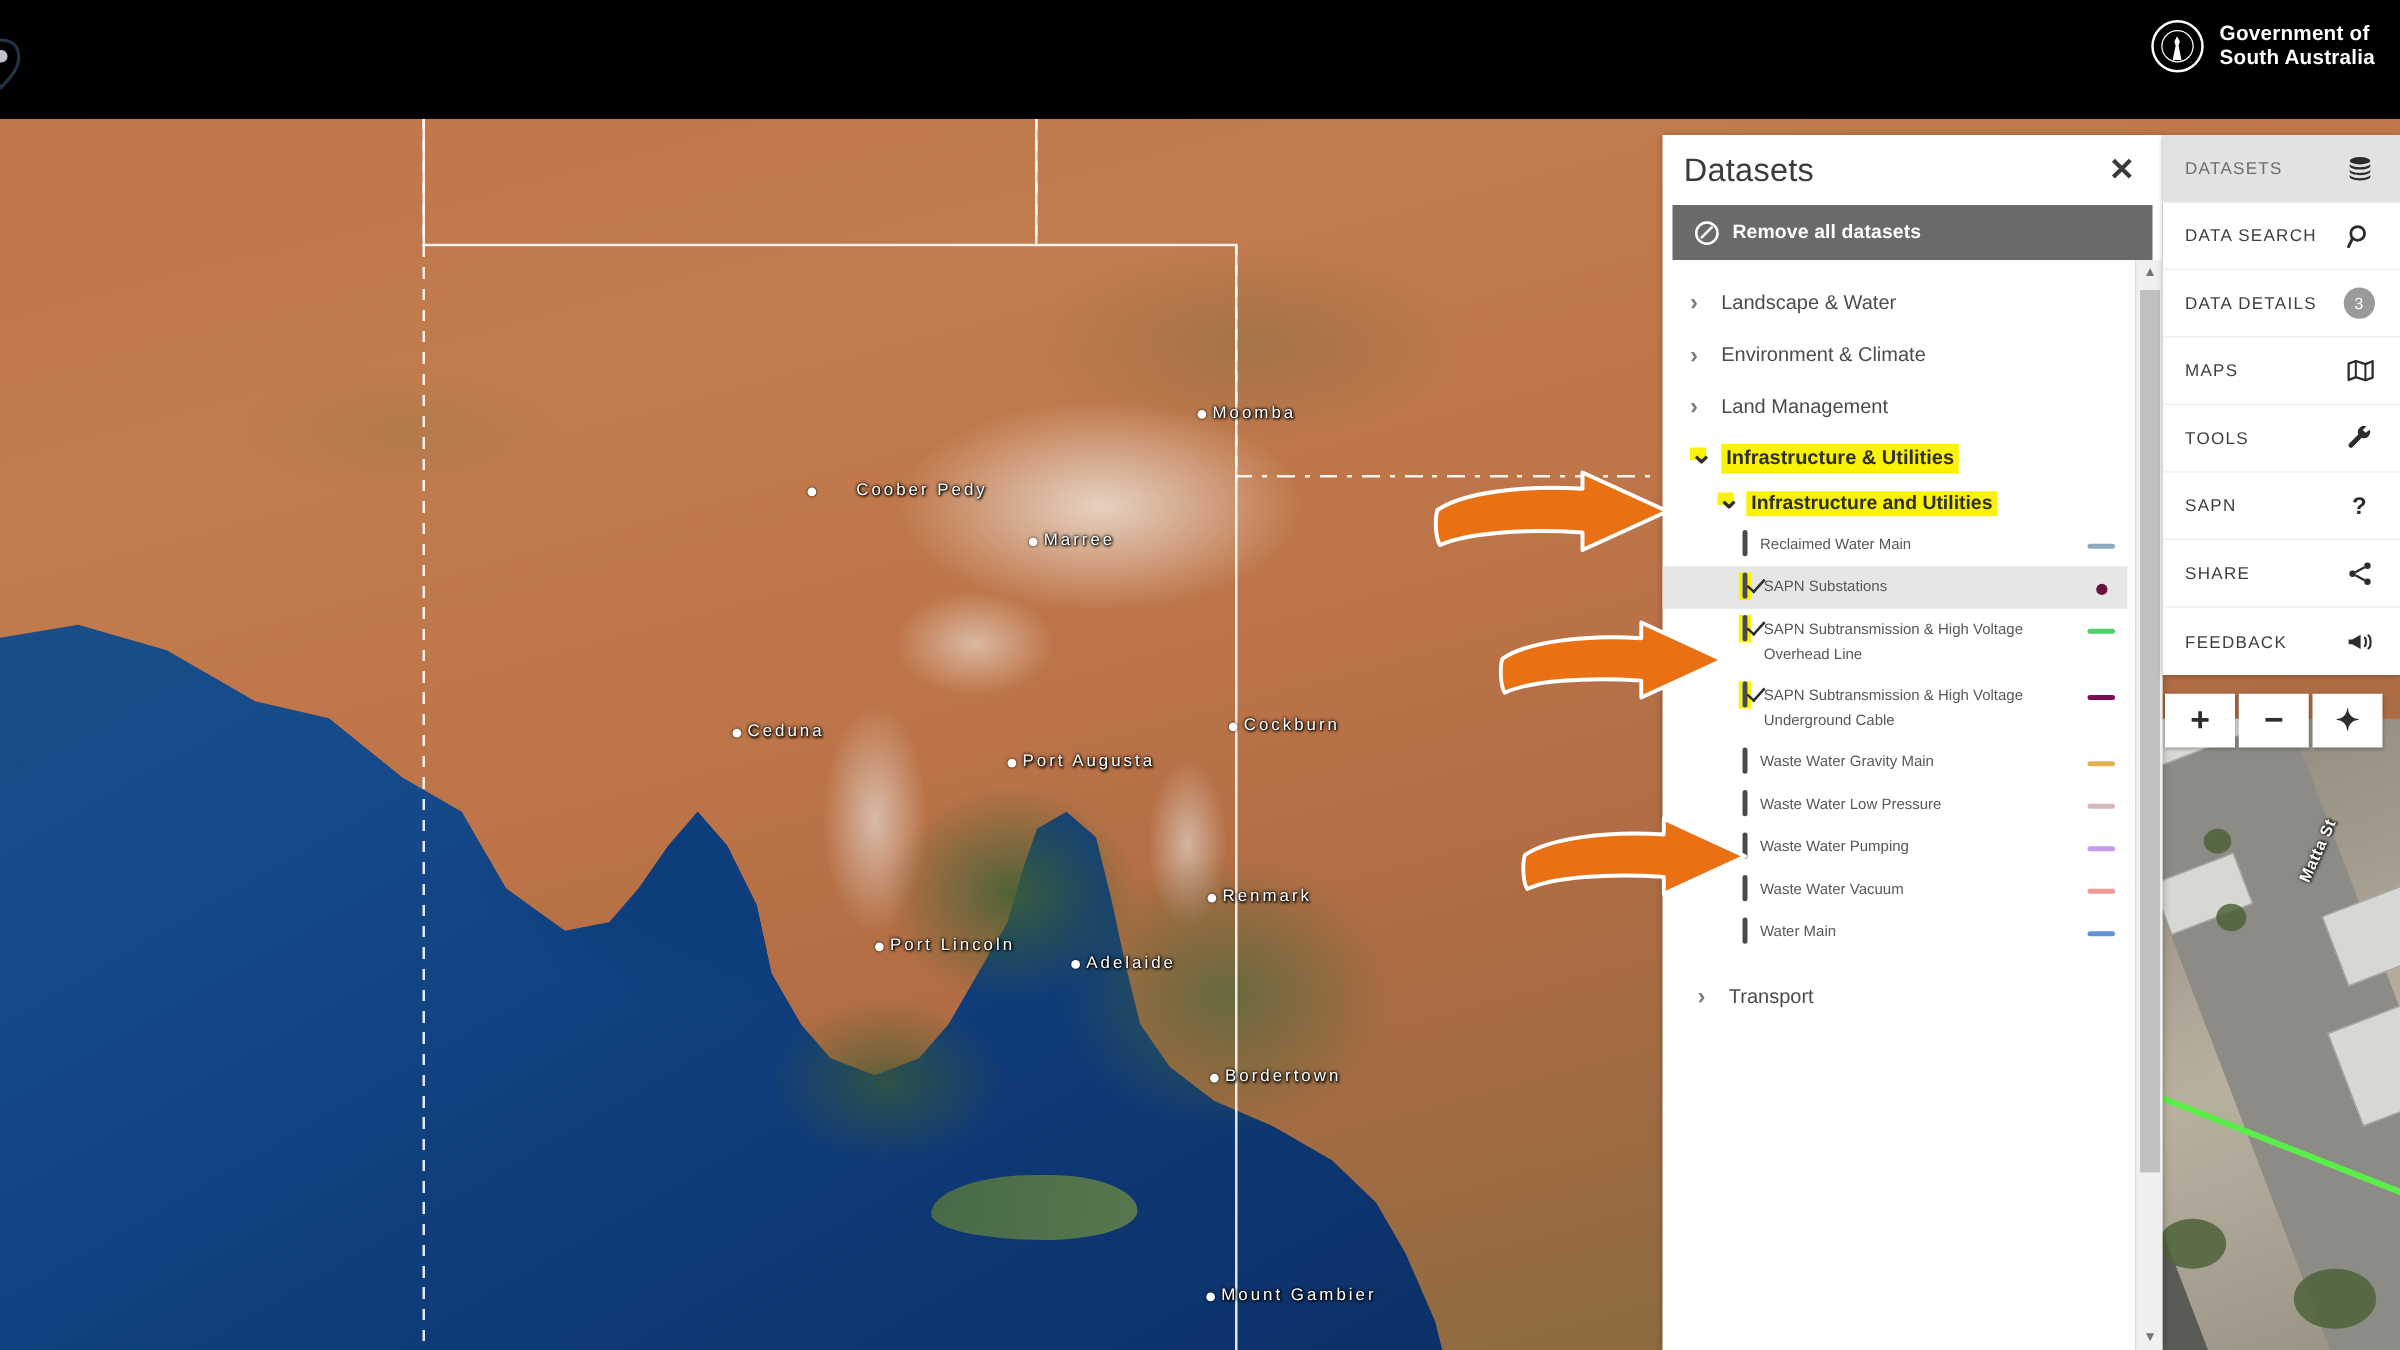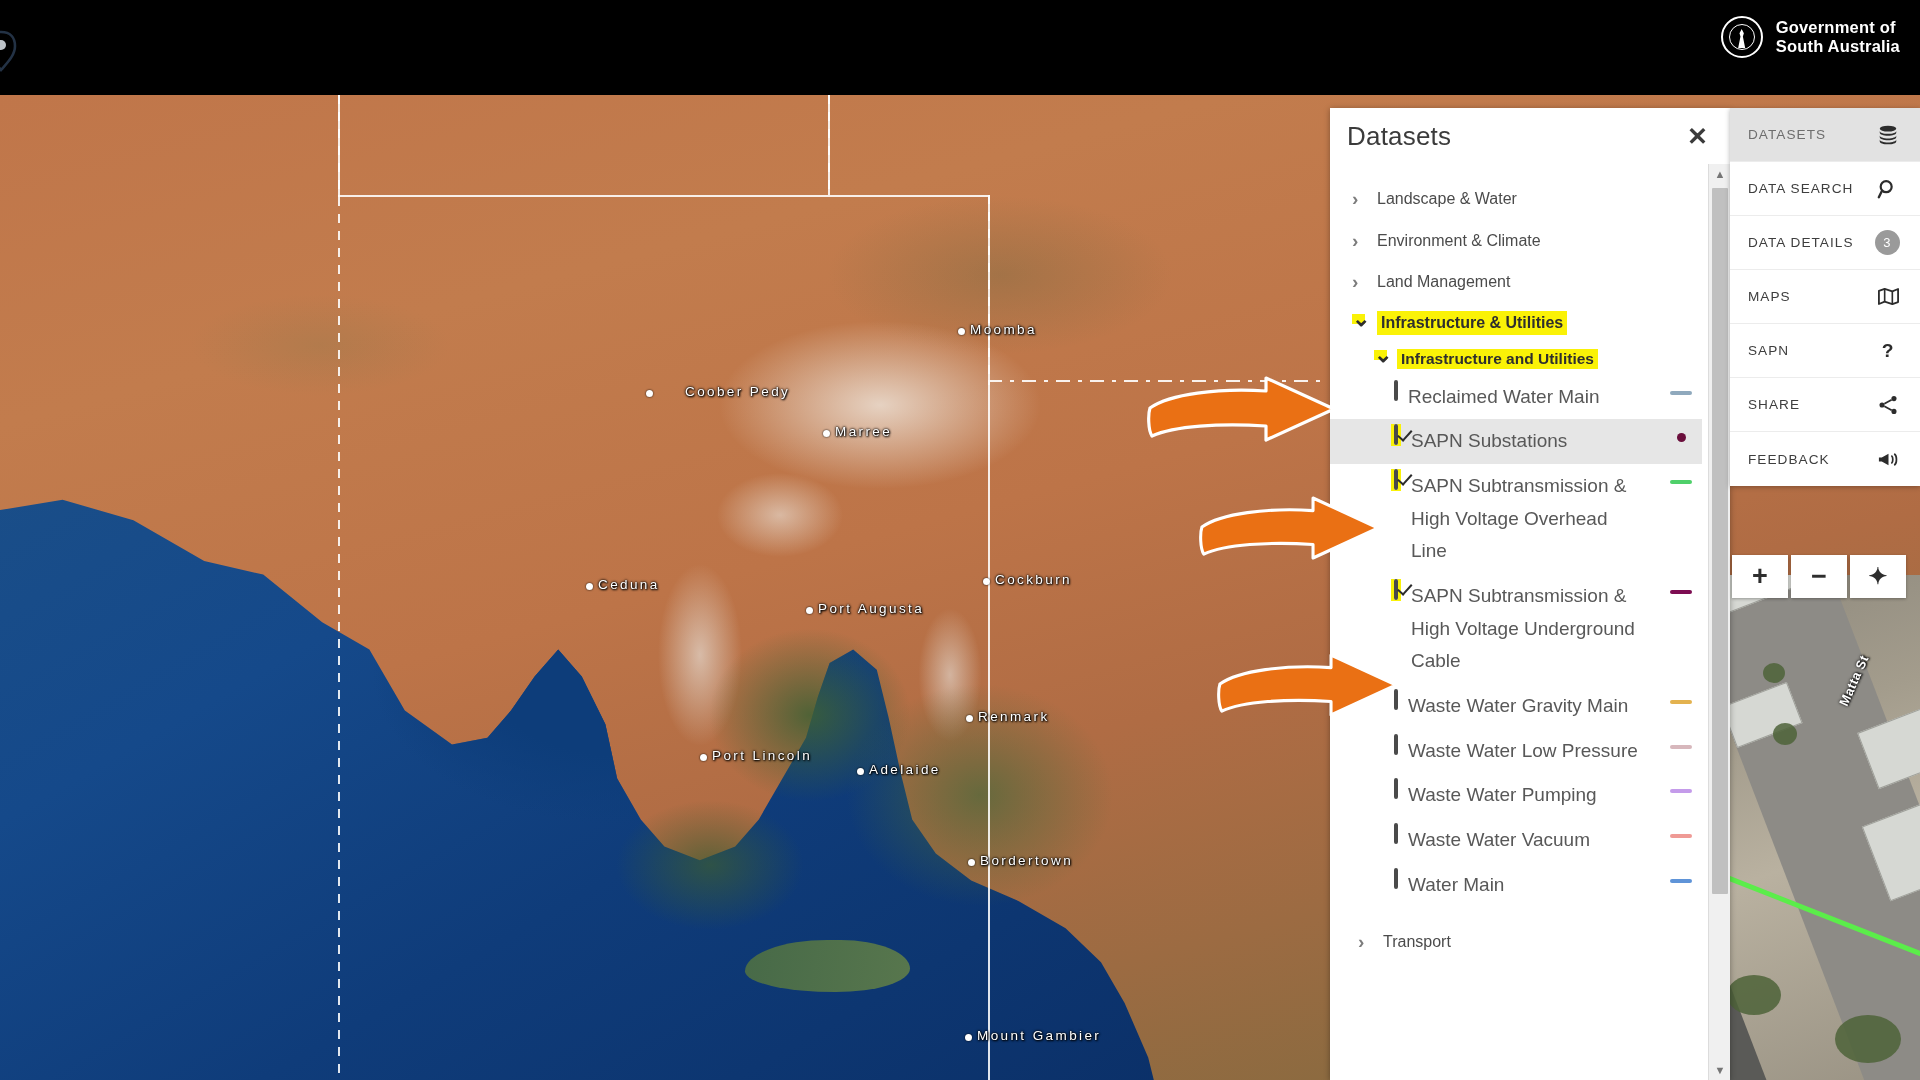--- a/index.html
+++ b/index.html
@@ -198,21 +198,21 @@
     flex: 0 0 auto; margin-top: 1px; background: #fff; position: relative;
   }
   .cb-wrap { flex: 0 0 auto; margin-top: 1px; }
   .cb-wrap.hl { background: #faf207; padding: 2px 3px; margin-left: -3px; margin-top: -1px; }
   .cb.checked::after {
     content: ""; position: absolute; left: 4.5px; top: 0.5px;
     width: 6px; height: 11.5px; border: solid #2c2c2c;
     border-width: 0 2.6px 2.6px 0; transform: rotate(42deg);
   }
   .ds-item-label {
-    flex: 1 1 auto; font-size: 19px; color: #585858; line-height: 1.72;
+    flex: 1 1 auto; font-size: 12px; color: #585858; line-height: 1.72;
     padding-right: 6px;
   }
   .swatch-line { width: 22px; height: 4px; border-radius: 2px; flex: 0 0 auto; margin-top: 10px; }
   .swatch-dot  { width: 9px; height: 9px; border-radius: 50%; flex: 0 0 auto; margin-top: 8px; margin-right: 6px; }
   .swatch-cell { width: 28px; display:flex; justify-content:flex-end; flex: 0 0 auto; }
 
   
   .ds-sb {
     position: absolute; right: 0; top: 0; width: 22px; height: 100%;
     background: #f0f0f0; border-left: 1px solid #dcdcdc;
@@ -323,20 +323,24 @@
       <div class="street-label" style="left:112px; top:98px;">Matta St</div>
     </div>
   </div>
 
   <div class="ds-panel">
     <div class="ds-header">
       <div class="ds-title">Datasets</div>
       <div class="ds-close">✕</div>
     </div>
 
+    <div class="ds-removeall">
+      <span class="ban-icon"></span>
+      <span>Remove all datasets</span>
+    </div>
 
     <div class="ds-scrollarea">
       <div class="ds-list" id="ds-list">
           <div class="ds-cat">
             <span class="chev" style="font-size: 19px;">›</span>
             <span class="cat-label">Landscape &amp; Water</span>
           </div>
           <div class="ds-cat">
             <span class="chev" style="font-size: 19px;">›</span>
             <span class="cat-label">Environment &amp; Climate</span>
@@ -454,20 +458,28 @@
       <div class="rm-item">
         <span>DATA DETAILS</span>
         <span class="rm-badge">3</span>
       </div>
       <div class="rm-item">
         <span>MAPS</span>
         <span class="rm-ico">
           <svg viewBox="0 0 24 24" width="23" height="23">
             <path d="M2 6.2 8 4l8 2.6 6-2.4v13.6L16 20l-8-2.6L2 19.8z" fill="none" stroke="#2c2c2c" stroke-width="1.9" stroke-linejoin="round"></path>
             <path d="M8 4v13.4M16 6.6V20" stroke="#2c2c2c" stroke-width="1.7"></path>
+          </svg>
+        </span>
+      </div>
+      <div class="rm-item">
+        <span>TOOLS</span>
+        <span class="rm-ico">
+          <svg viewBox="0 0 24 24" width="22" height="22">
+            <path d="M20.5 4.2a5.4 5.4 0 0 1-7 7L5.6 19.1a2.1 2.1 0 1 1-3-3l7.9-7.9a5.4 5.4 0 0 1 7-7l-3.1 3.1 2.4 2.4 3.7-2.5z" fill="#2c2c2c"></path>
           </svg>
         </span>
       </div>
       <div class="rm-item">
         <span>SAPN</span>
         <span class="rm-ico">
           <svg viewBox="0 0 24 24" width="22" height="22">
             <text x="12" y="19" font-size="21" font-weight="bold" text-anchor="middle" fill="#2c2c2c" font-family="Liberation Sans, sans-serif">?</text>
           </svg>
         </span>

